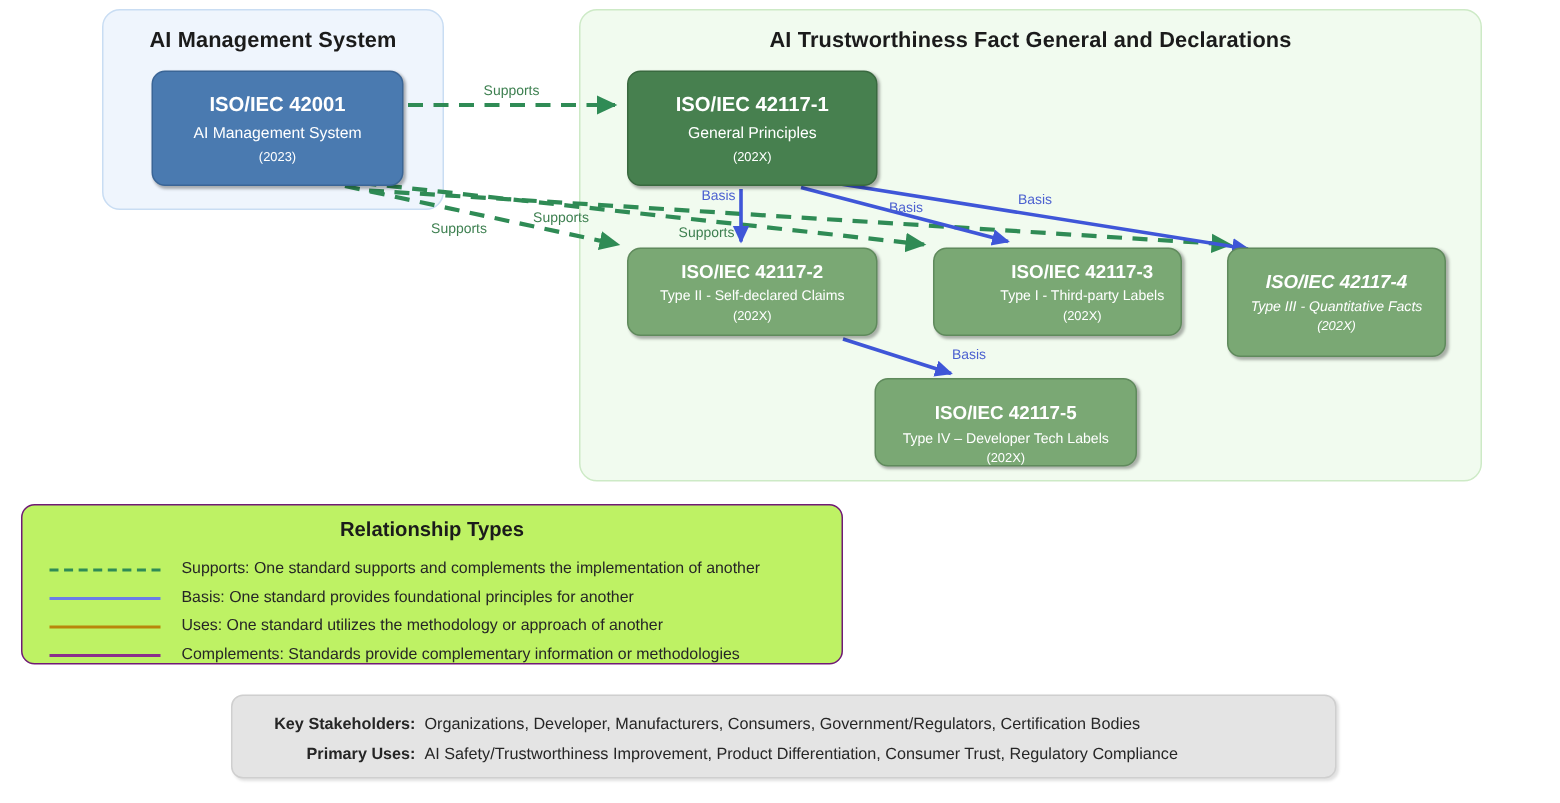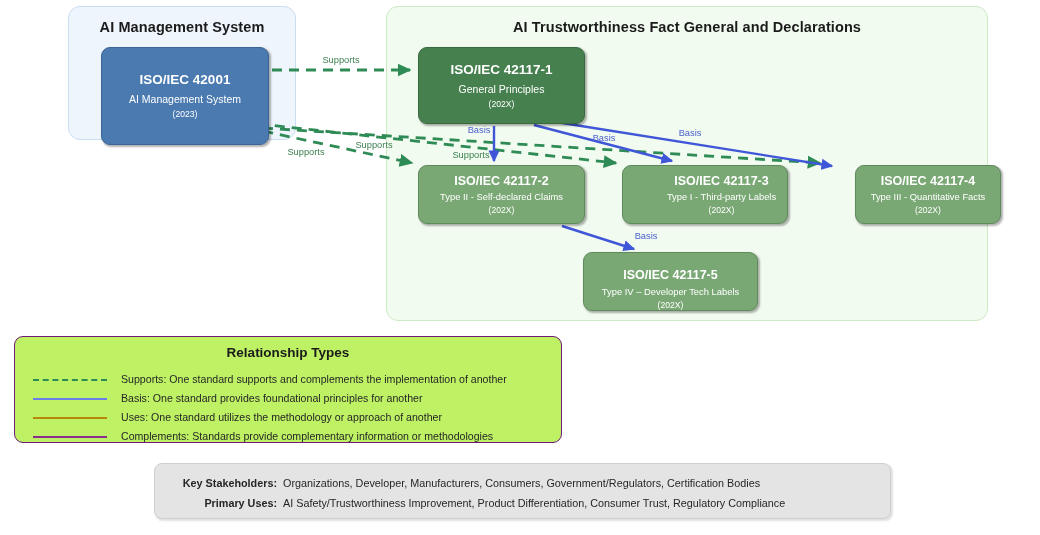--- a/index.html
+++ b/index.html
@@ -34,25 +34,25 @@
     z-index:6;
   }
   .node .n-title{font-size:13.5px;font-weight:bold;line-height:1.15;margin-bottom:5px;}
   .node .n-sub{font-size:10.5px;font-weight:normal;line-height:1.15;margin-bottom:5px;}
   .node .n-year{font-size:8.6px;font-weight:normal;line-height:1.1;}
 
   .node-blue{background:#4a7ab0;border:1.4px solid #3a6596;}
   .node-dgreen{background:#47804f;border:1.4px solid #39693f;}
   .node-lgreen{background:#7aa874;border:1.4px solid #5f8a5c;}
 
-  #node-42001 {left:101px;top:47px; width:168px;height:98px;}
+  #node-42001 {left:101px;top:47px; width:168px;height:77px;}
   #node-42117-1{left:418px;top:47px; width:167px;height:77px;}
   #node-42117-2{left:418px;top:165px;width:167px;height:59px;}
   #node-42117-3{left:622px;top:165px;width:166px;height:59px;padding-left:33px;}
-  #node-42117-4{left:855px;top:165px;width:146px;height:59px;}
+  #node-42117-4{left:818px;top:165px;width:146px;height:73px;font-style:italic;}
   #node-42117-5{left:583px;top:252px;width:175px;height:59px;justify-content:flex-end;}
   #node-42117-2 .n-title,#node-42117-3 .n-title,#node-42117-4 .n-title,#node-42117-5 .n-title{font-size:12.5px;margin-bottom:4px;}
   #node-42117-2 .n-sub,#node-42117-3 .n-sub,#node-42117-4 .n-sub,#node-42117-5 .n-sub{font-size:9.4px;margin-bottom:3px;}
 
   
   svg.edges{position:absolute;left:0;top:0;width:1040px;height:535px;z-index:3;overflow:visible;}
   .edge-label{
     position:absolute;font-size:9.3px;z-index:7;white-space:nowrap;
     transform:translate(-50%,-50%);
   }

